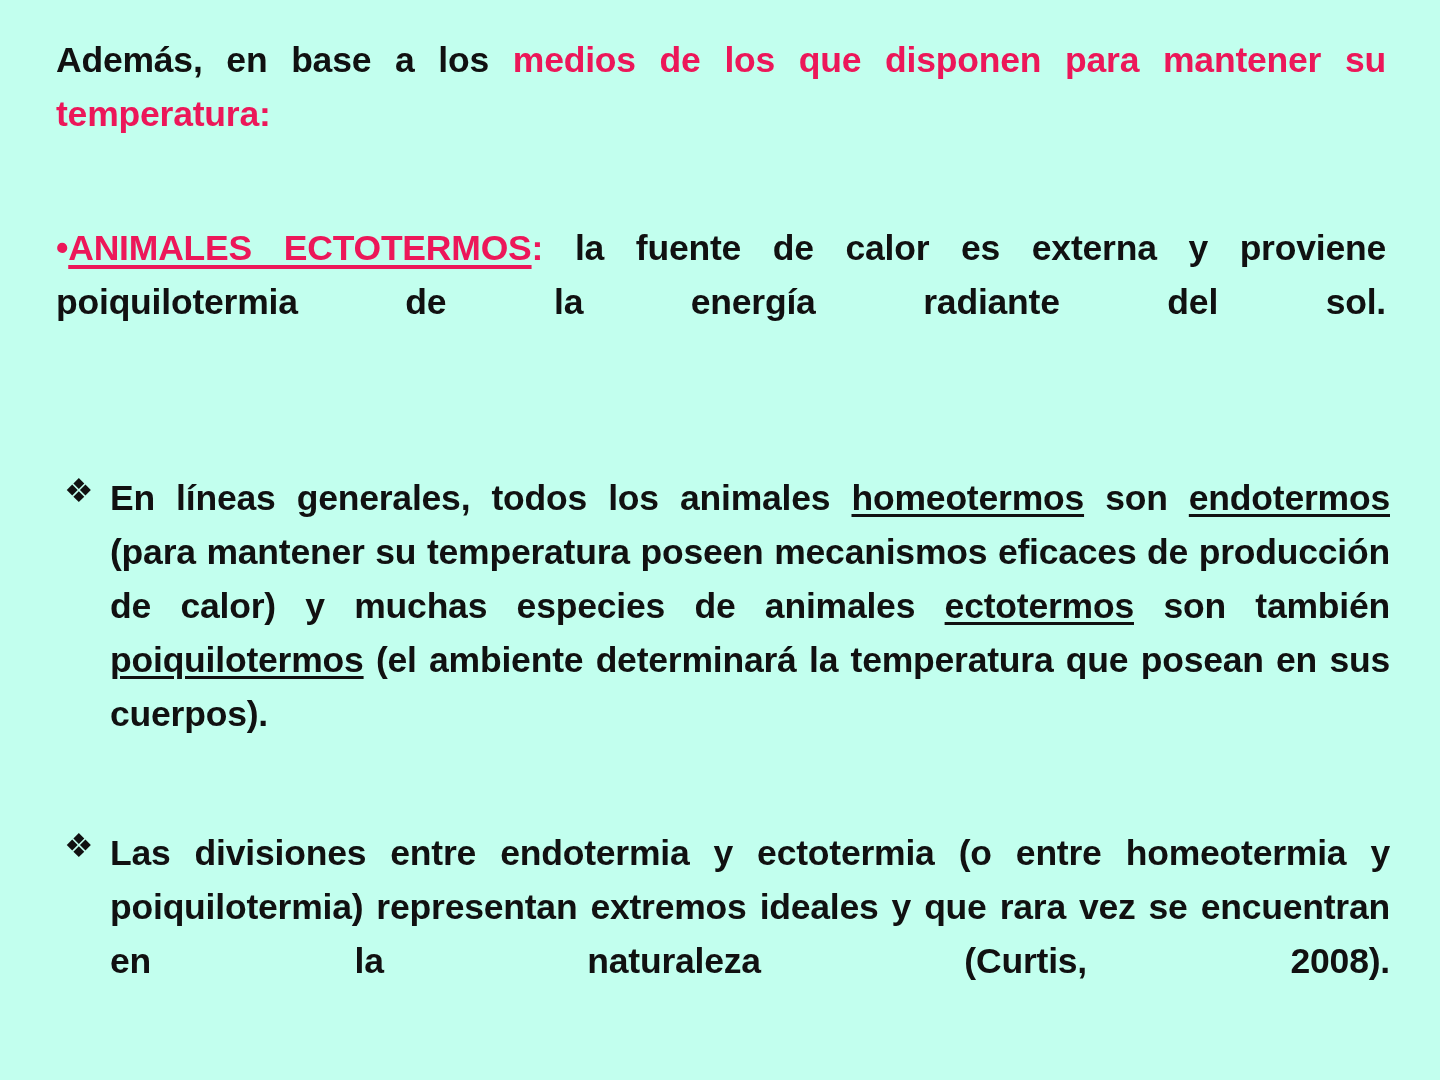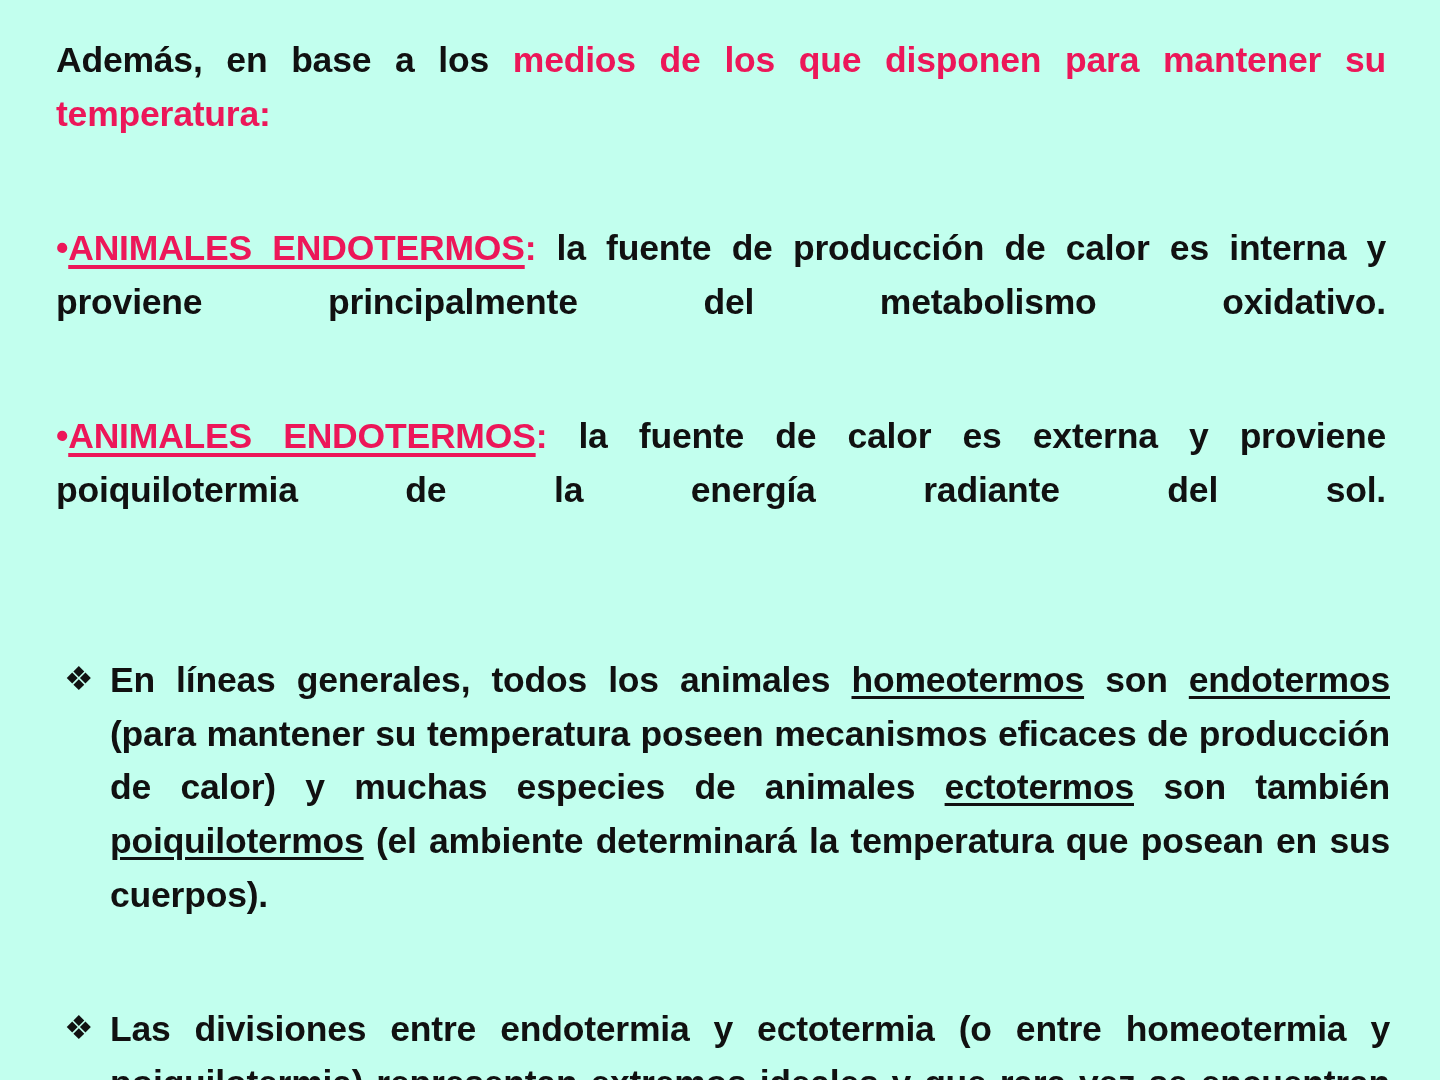--- a/index.html
+++ b/index.html
@@ -77,37 +77,35 @@
     width: 54px;
     font-size: 33px;
     line-height: 1.52;
     color: #111111;
     font-family: "DejaVu Sans", sans-serif;
     padding-left: 8px;
     box-sizing: border-box;
   }
   .diamond-body {
     flex: 1 1 auto;
+    margin-top: 6px;
   }
 </style>
 </head>
 <body>
 
 <div class="slide">
 
   <p class="para heading">
     <span>Además, en base a los </span><span class="pink">medios de los que disponen para mantener su temperatura:</span>
   </p>
 
-  <p class="para bullet-para">
-    <span class="dot">•</span><span class="pink-u">ANIMALES  ENDOTERMOS</span><span class="pink">:</span><span> la fuente de producción de calor es interna y proviene principalmente del metabolismo oxidativo.</span>
-  </p>
 
   <p class="para bullet-para">
-    <span class="dot">•</span><span class="pink-u">ANIMALES ENDOTERMOS</span><span class="pink">:</span><span> la fuente de calor es externa y proviene poiquilotermia de la energía radiante del sol.</span>
+    <span class="dot">•</span><span class="pink-u">ANIMALES ECTOTERMOS</span><span class="pink">:</span><span> la fuente de calor es externa y proviene poiquilotermia de la energía radiante del sol.</span>
   </p>
 
   <div class="gap"></div>
 
   <div class="diamond-row">
     <div class="diamond-mark">❖</div>
     <p class="para diamond-body">
       <span>En líneas generales, todos los animales </span><span class="u">homeotermos</span><span> son </span><span class="u">endotermos</span><span> (para mantener su temperatura poseen mecanismos eficaces de producción de calor) y muchas especies de animales </span><span class="u">ectotermos</span><span> son también </span><span class="u">poiquilotermos</span><span> (el ambiente determinará la temperatura que posean en sus cuerpos).</span>
     </p>
   </div>

